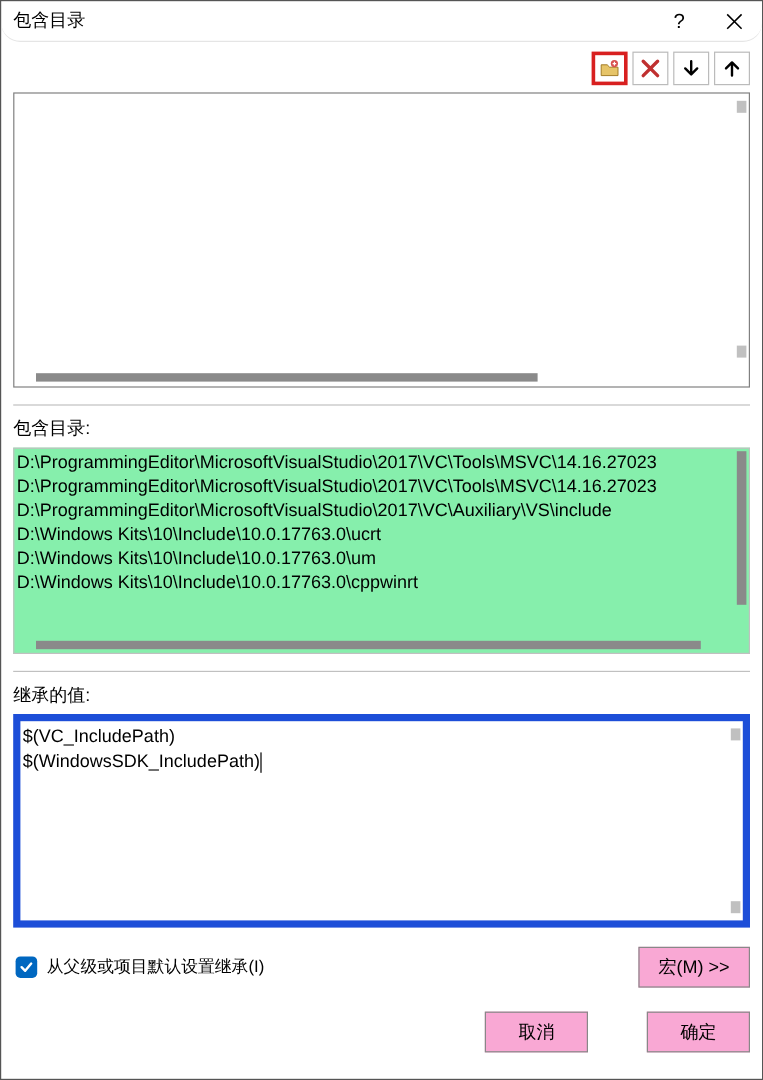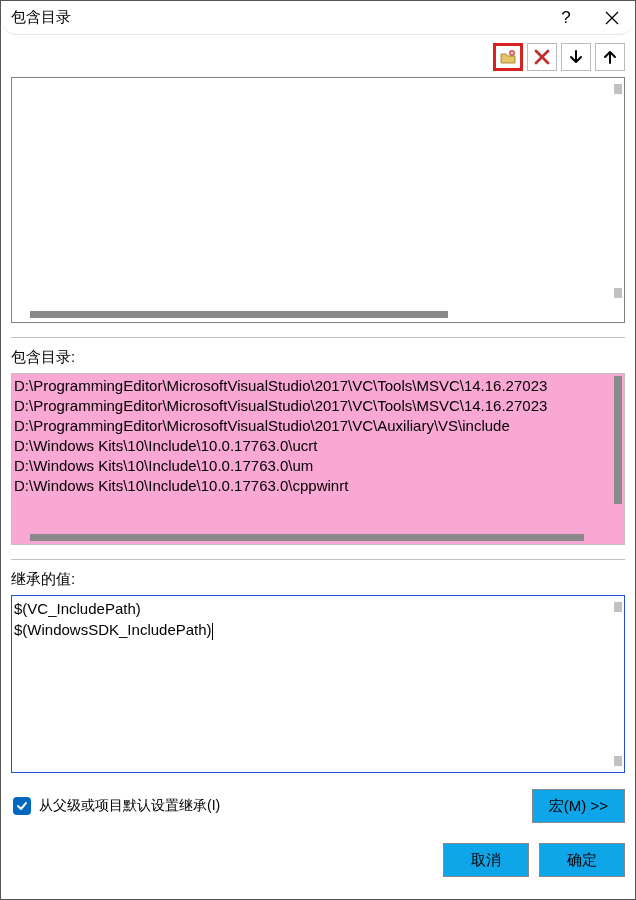--- a/index.html
+++ b/index.html
@@ -93,21 +93,21 @@
   margin: 14px 0 10px 0;
 }
 
 .section-label { margin-bottom: 6px; font-size: 15px; }
 
 .computed-box {
   border: 1px solid #c0c0c0;
   height: 172px;
   position: relative;
   overflow: hidden;
-  background: #f9a8d4;
+  background: #86efac;
 }
 .computed-box .lines {
   padding: 2px 0 0 2px;
   white-space: nowrap;
   font-size: 15px;
   line-height: 20px;
 }
 .computed-box .vscroll-track {
   position: absolute;
   right: 2px;
@@ -119,21 +119,21 @@
 .computed-box .hscroll-track {
   position: absolute;
   bottom: 3px;
   left: 18px;
   height: 7px;
   width: 554px;
   background: #8a8a8a;
 }
 
 .inherited-box {
-  border: 1px solid #1d4ed8;
+  border: 6px solid #1d4ed8;
   height: 178px;
   position: relative;
   background: #fff;
 }
 .inherited-box .lines {
   padding: 2px 0 0 2px;
   font-size: 15px;
   line-height: 21px;
 }
 .inherited-box .cursor {
@@ -182,27 +182,28 @@
   justify-content: center;
 }
 .checkbox svg { width: 12px; height: 12px; }
 .footer-row1 .spacer { flex: 1; }
 
 .btn {
   height: 34px;
   min-width: 86px;
   padding: 0 16px;
   border: 1px solid #888;
-  background: #0ea5e9;
+  background: #f9a8d4;
   font-size: 15px;
   font-family: inherit;
   cursor: pointer;
   display: flex;
   align-items: center;
   justify-content: center;
+  margin-left: 39px;
 }
 
 .footer-row2 {
   display: flex;
   justify-content: flex-end;
   gap: 10px;
   margin-top: 20px;
 }
 </style>
 </head>

